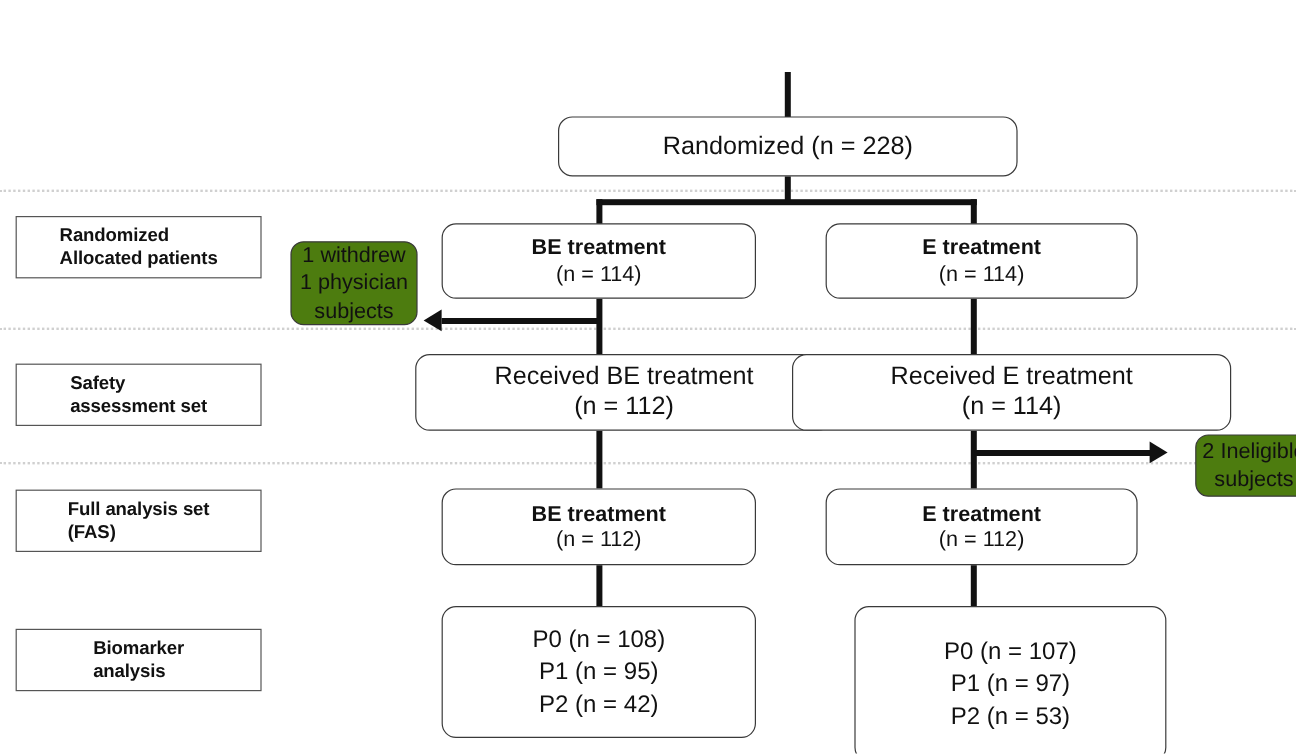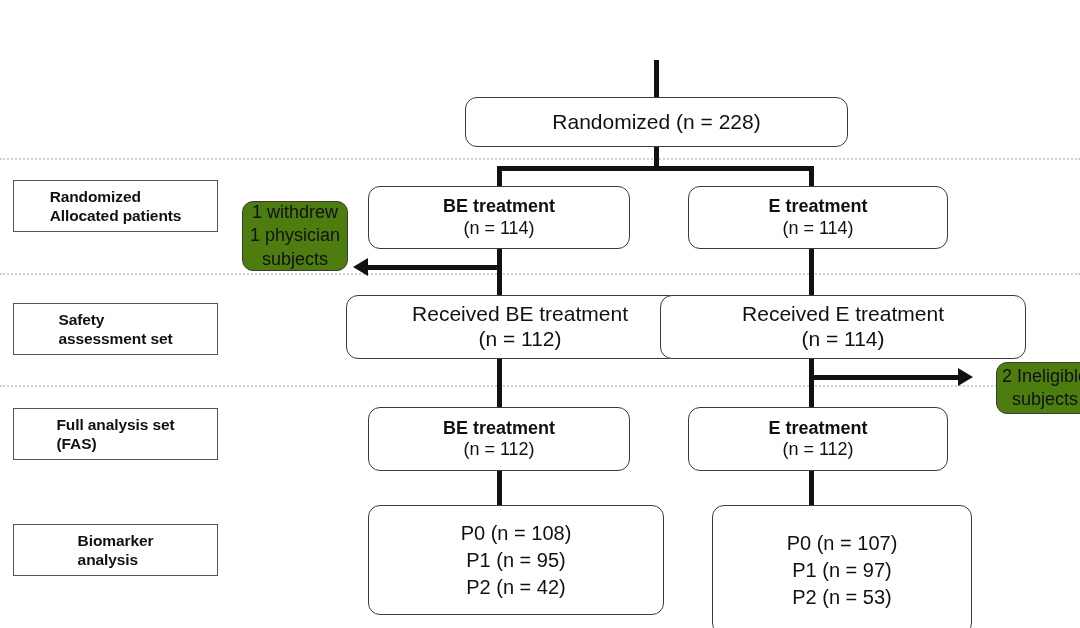--- a/index.html
+++ b/index.html
@@ -173,21 +173,21 @@
   <div class="node big" style="left:368px;top:407px;width:262px;height:64px;">
     <span class="l1">BE treatment</span>
     <span class="l2">(n = 112)</span>
   </div>
 
   <div class="node big" style="left:688px;top:407px;width:260px;height:64px;">
     <span class="l1">E treatment</span>
     <span class="l2">(n = 112)</span>
   </div>
 
-  <div class="node list" style="left:368px;top:505px;width:296px;height:110px;">
+  <div class="node list" style="left:368px;top:505px;width:262px;height:110px;">
     <span class="l1">P0 (n = 108)</span>
     <span class="l2">P1 (n = 95)</span>
     <span class="l3">P2 (n = 42)</span>
   </div>
 
   <div class="node list" style="left:712px;top:505px;width:260px;height:130px;">
     <span class="l1">P0 (n = 107)</span>
     <span class="l2">P1 (n = 97)</span>
     <span class="l3">P2 (n = 53)</span>
   </div>

